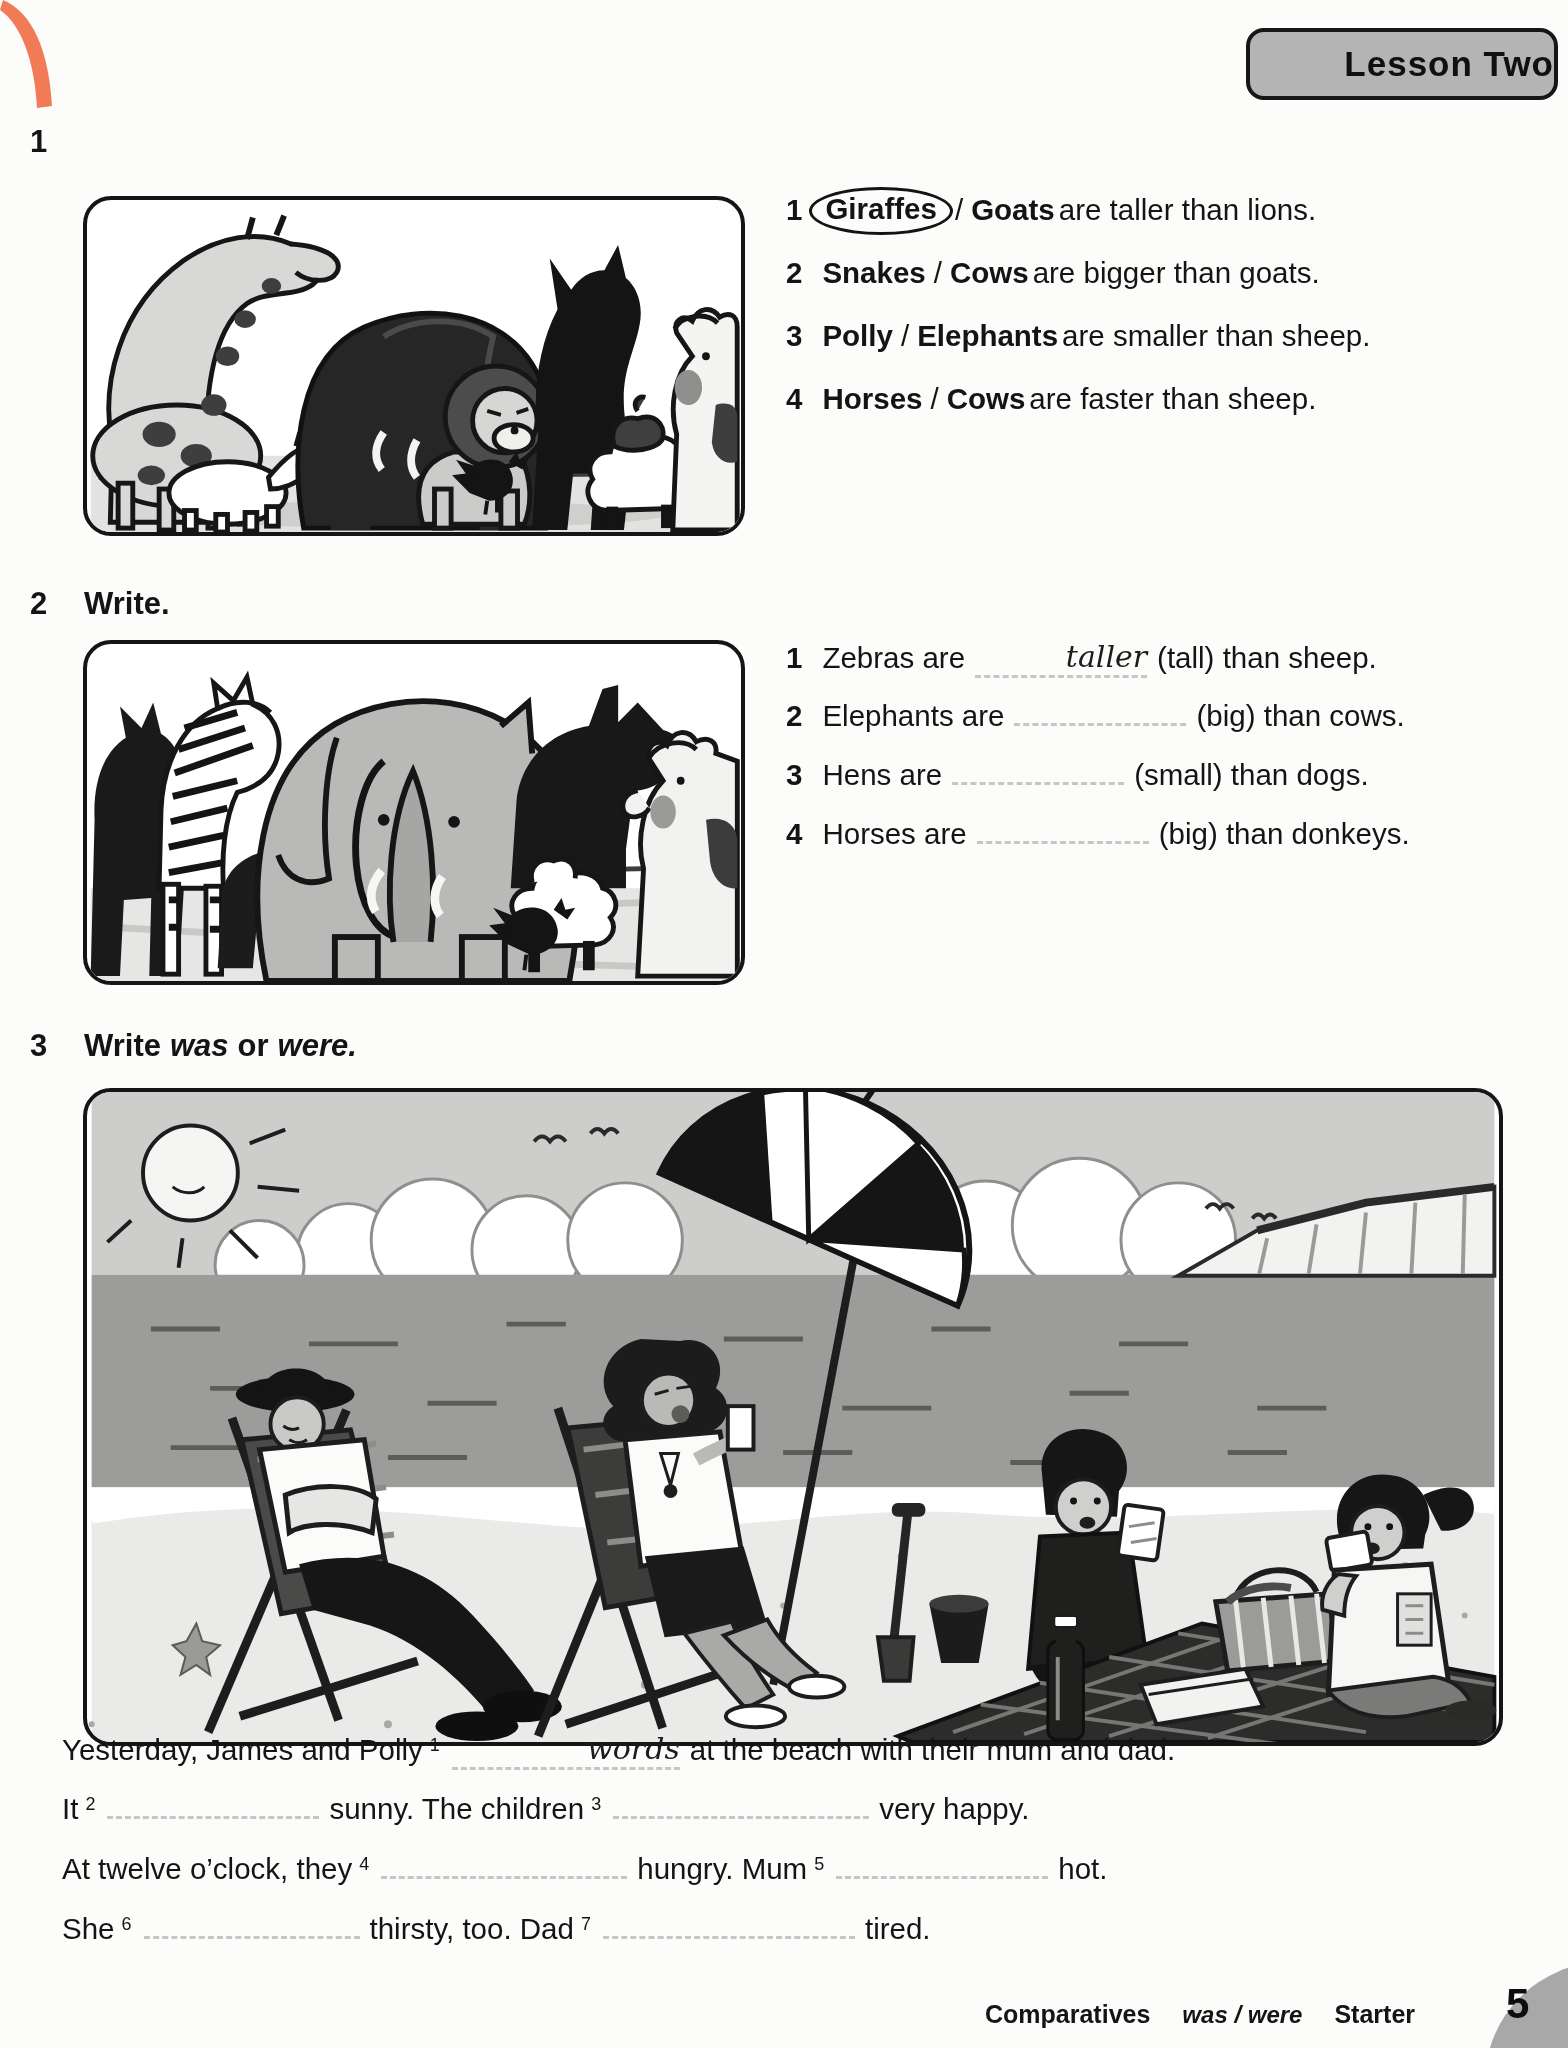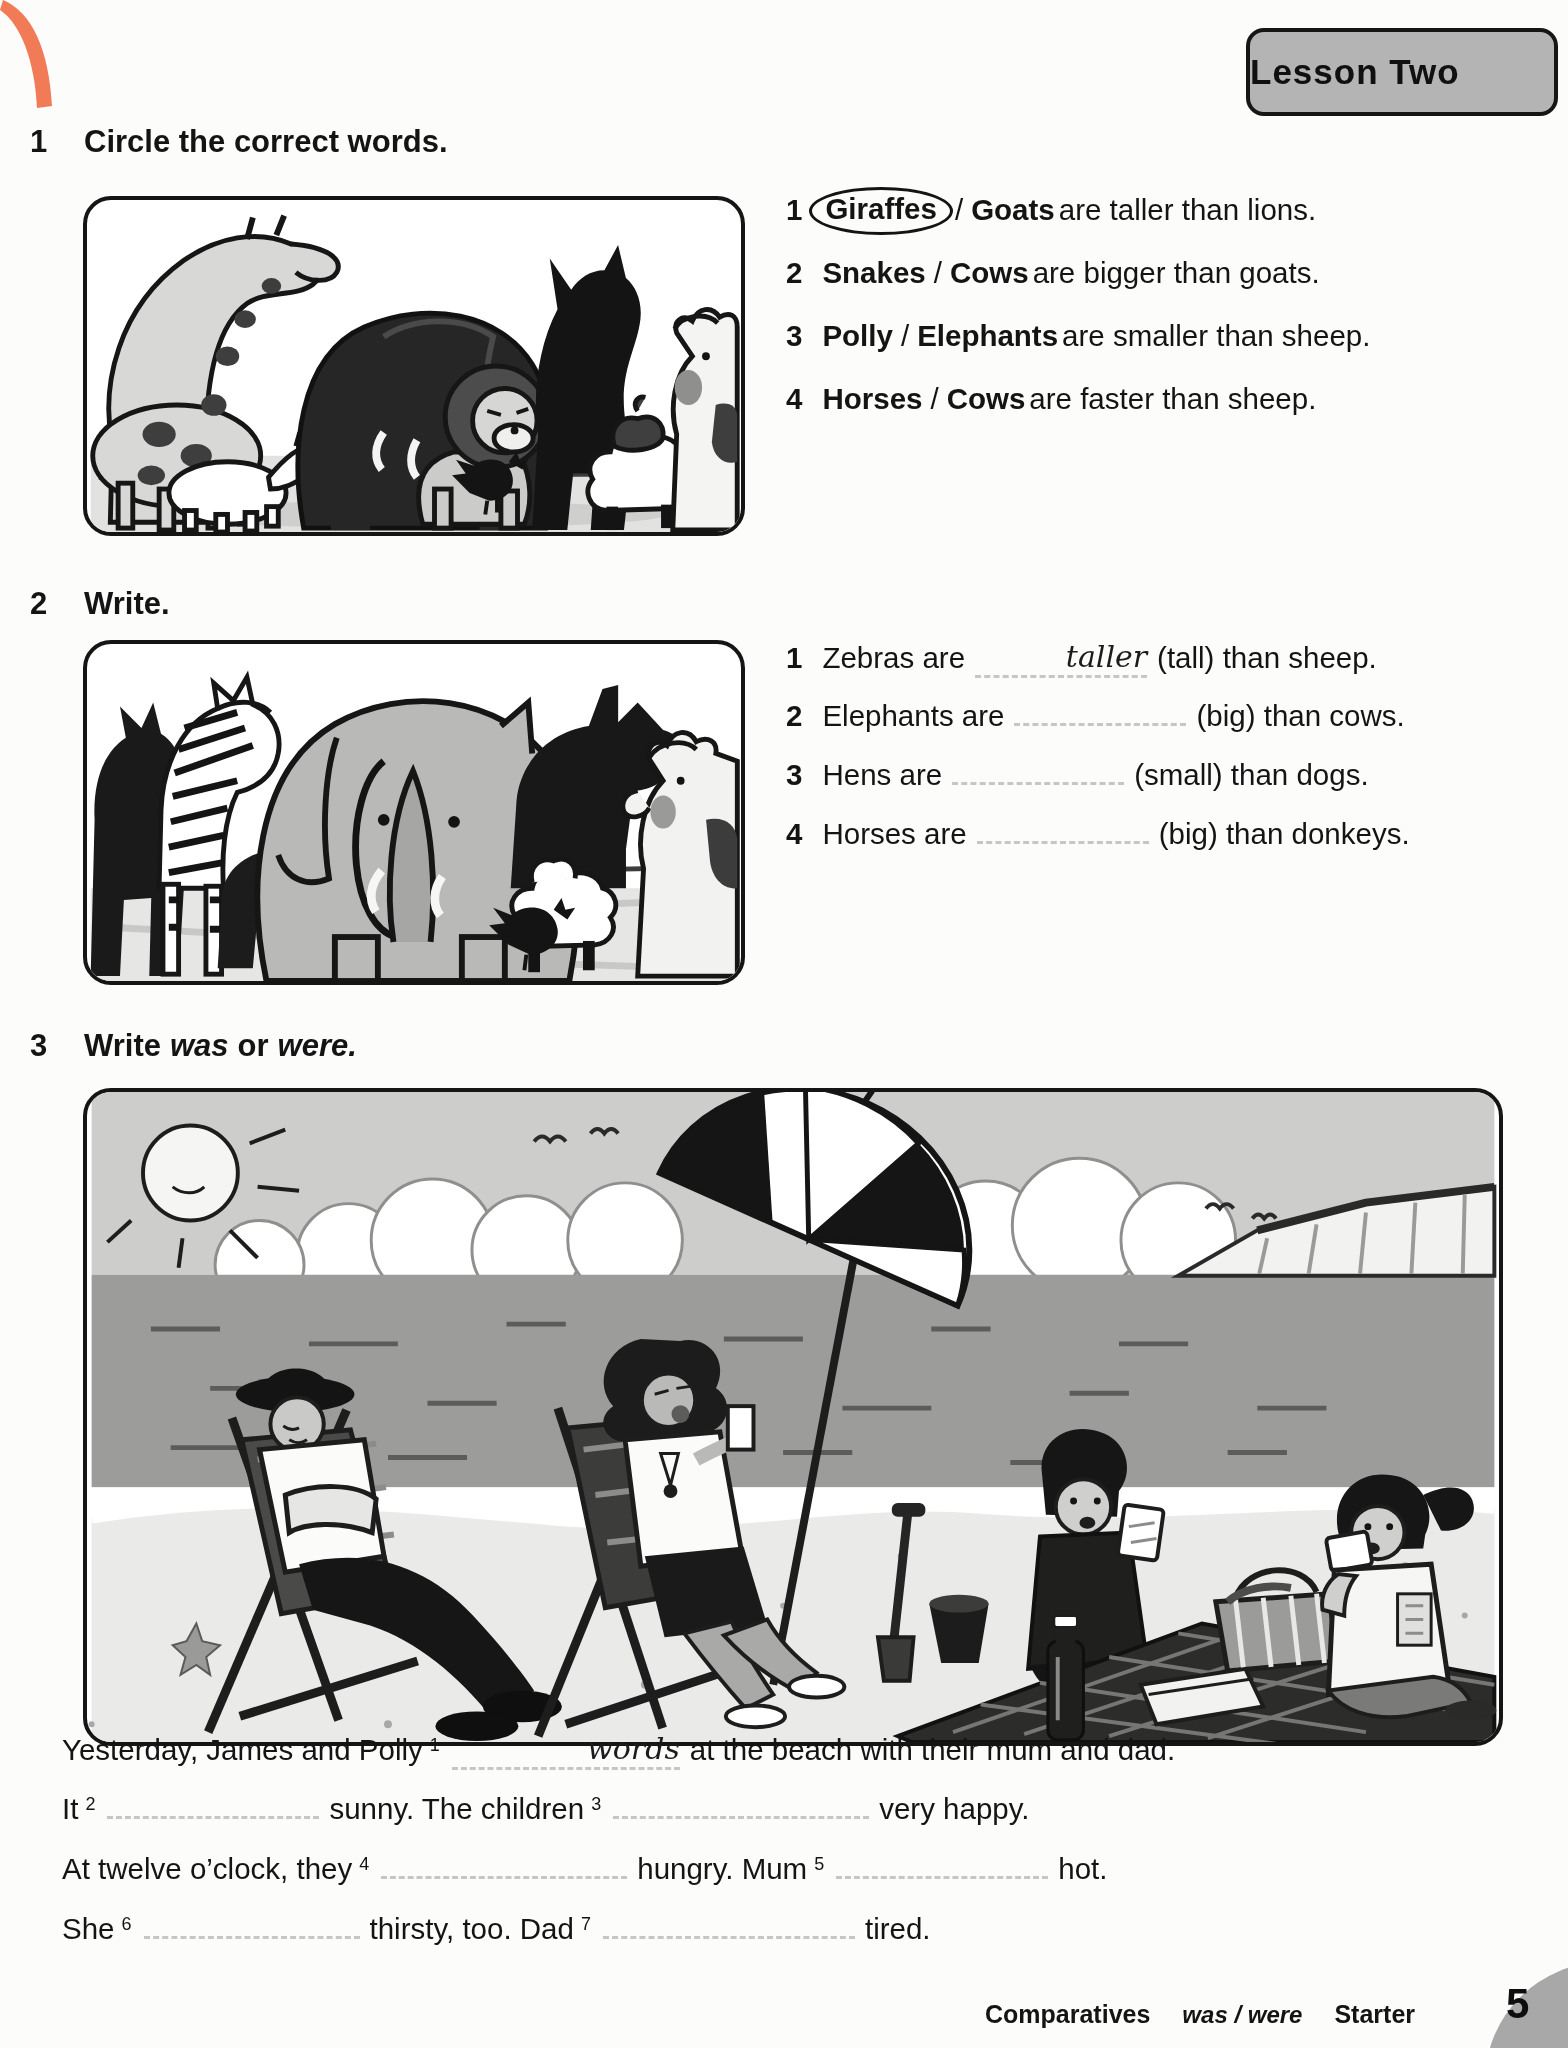--- a/index.html
+++ b/index.html
@@ -6,23 +6,23 @@
   body{
     width:1568px;height:2048px;position:relative;overflow:hidden;
     background:#fcfcfb;color:#141414;
     font-family:"Liberation Sans",sans-serif;
   }
   .abs{position:absolute;}
   
   #corner-curl{left:0;top:0;width:70px;height:112px;}
   
   #lesson-badge{
-    left:1246px;top:28px;width:312px;height:88px;background:#b4b4b4;
+    left:1246px;top:28px;width:312px;height:72px;background:#b4b4b4;
     border:4px solid #161616;border-radius:18px;box-sizing:border-box;
-    display:flex;align-items:center;justify-content:flex-start;
+    display:flex;align-items:center;justify-content:flex-end;
     font-size:35px;font-weight:bold;letter-spacing:1px;color:#101010;
   }
   
   .ex-head{display:flex;align-items:baseline;font-weight:bold;font-size:31px;}
   .ex-head .ex-num{width:54px;}
   #ex1-head{left:30px;top:124px;}
   #ex2-head{left:30px;top:586px;}
   #ex3-head{left:30px;top:1028px;}
   .it{font-style:italic;}
   .sp{margin-right:9px;}
@@ -76,21 +76,20 @@
 <svg id="corner-curl" class="abs" viewBox="0 0 70 112">
   <path d="M3,0 C32,12 49,50 52,106 L37,108 C35,62 21,24 0,10 Z" fill="#ee5a2e" opacity="0.8"></path>
 </svg>
 
 <div id="lesson-badge" class="abs">
   <span>Lesson Two</span>
 </div>
 
 <div id="ex1-head" class="abs ex-head">
   <span class="ex-num">1</span>
-  <span>Circle the correct words.</span>
 </div>
 
 <div id="fig1" class="abs figure" aria-label="Cartoon animals in a group: giraffe bending its neck, white goat, dark elephant from behind, lion, tall black horse, black hen, sheep and spotted cow">
   <svg viewBox="0 0 662 340">
     <rect x="0" y="262" width="662" height="78" fill="#e2e2e0"></rect>
     <line x1="8" y1="284" x2="655" y2="280" stroke="#3c3c3c" stroke-width="5"></line>
     <ellipse cx="330" cy="322" rx="260" ry="14" fill="#cfcfcd"></ellipse>
 
     <g stroke="#161616" stroke-width="5" fill="#d8d8d6">
       <path d="M20,330 L22,250 C10,190 28,110 95,62 C130,38 170,30 205,45 C235,58 240,76 228,86 C210,100 180,92 160,106 C130,128 118,180 118,250 L115,330 Z"></path>

